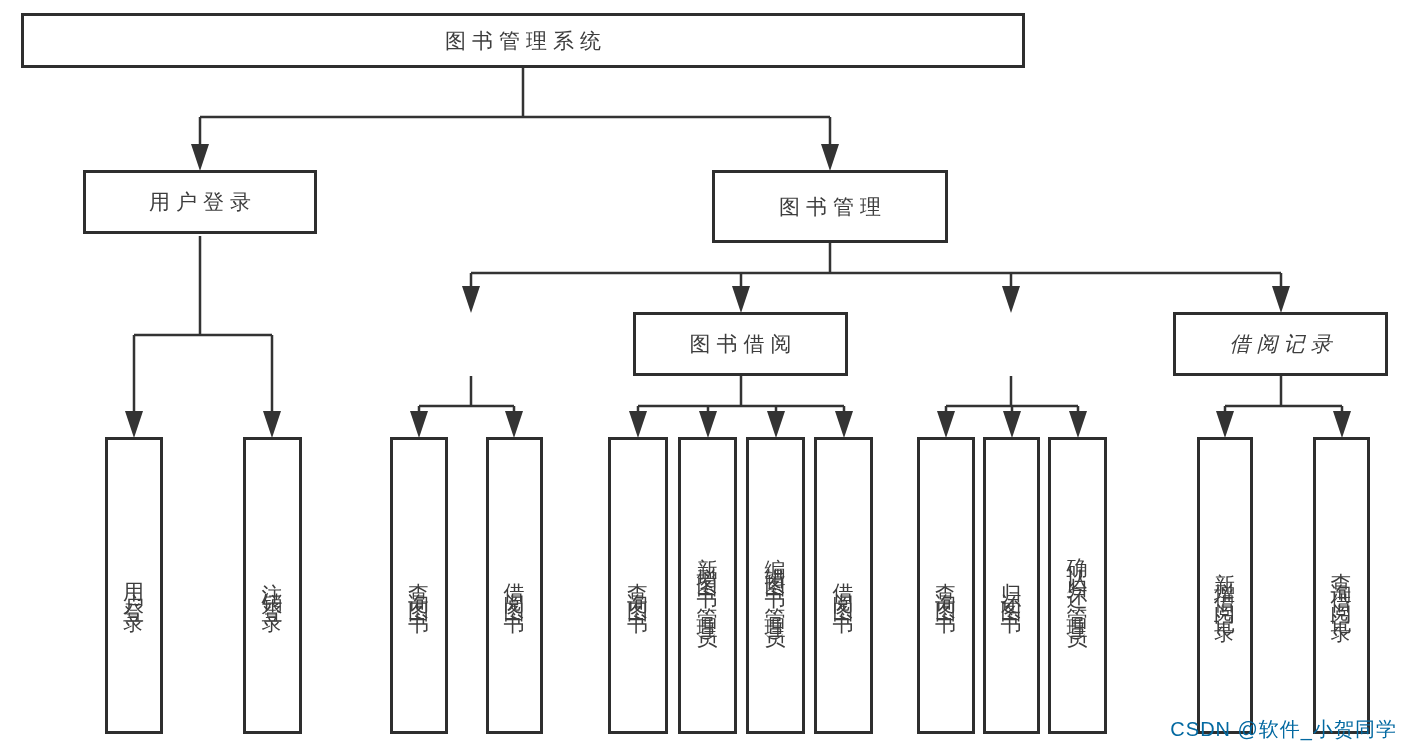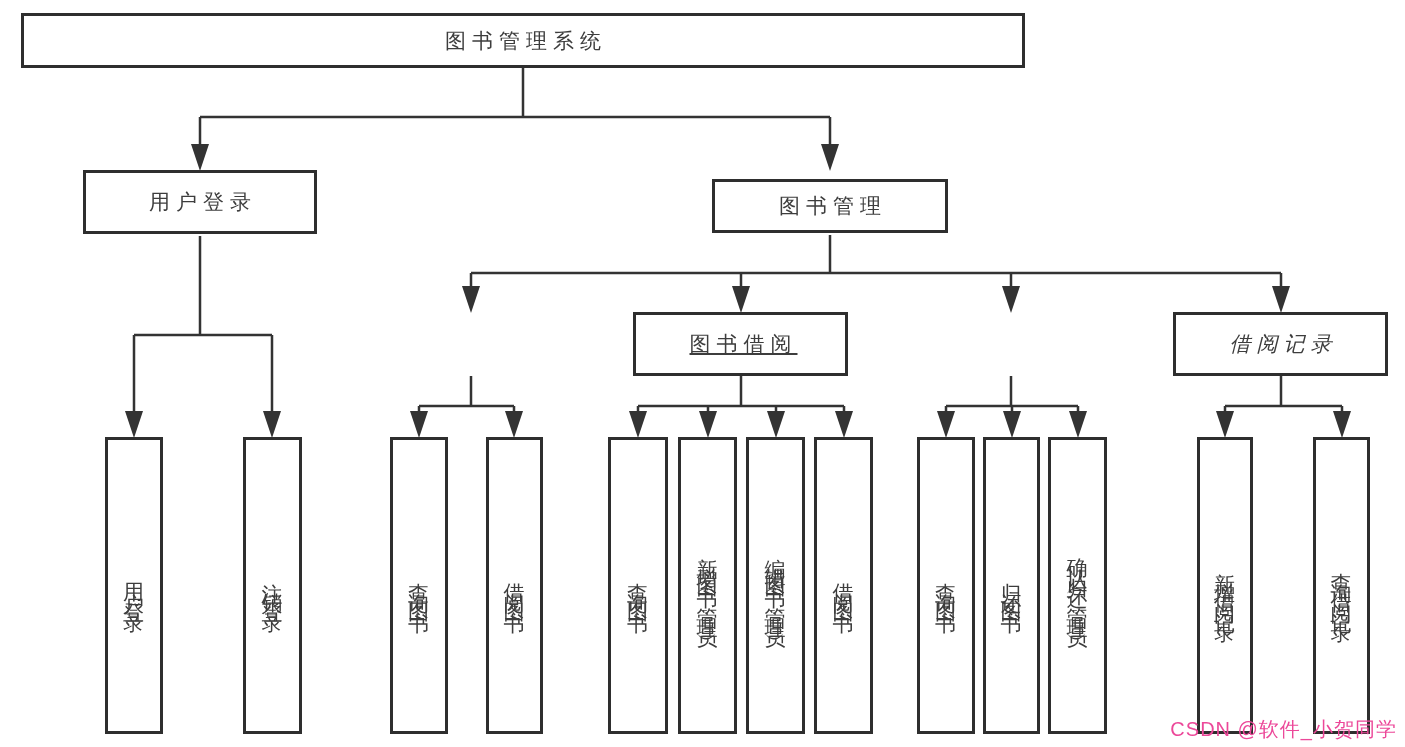--- a/index.html
+++ b/index.html
@@ -37,21 +37,21 @@
     letter-spacing: 10px;
     color: #3d3d3d;
     white-space: nowrap;
   }
   .watermark {
     position: absolute;
     right: 8px;
     bottom: 4px;
     font-size: 20px;
     letter-spacing: 1px;
-    color: #ec4899;
+    color: #0369a1;
     white-space: nowrap;
   }
 </style>
 </head>
 <body>
 
 <div class="canvas">
 
   <svg class="wires" width="1405" height="747" viewBox="0 0 1405 747" aria-hidden="true">
     <g stroke="#333333" stroke-width="2.5" fill="none">
@@ -93,25 +93,25 @@
     </g>
   </svg>
 
   <div class="box" style="left:21px; top:13px; width:1004px; height:55px;text-align:right;">
     <span class="hlabel">图书管理系统</span>
   </div>
 
   <div class="box" style="left:83px; top:170px; width:234px; height:64px;">
     <span class="hlabel">用户登录</span>
   </div>
-  <div class="box" style="left:712px; top:179px; width:236px; height:54px;">
+  <div class="box" style="left:712px; top:170px; width:236px; height:73px;">
     <span class="hlabel">图书管理</span>
   </div>
 
-  <div class="box" style="left:633px; top:312px; width:215px; height:64px;text-decoration:underline;">
+  <div class="box" style="left:633px; top:312px; width:215px; height:64px;">
     <span class="hlabel">图书借阅</span>
   </div>
   <div class="box" style="left:1173px; top:312px; width:215px; height:64px;font-style:italic;">
     <span class="hlabel">借阅记录</span>
   </div>
 
   <div class="box" style="left:105px; top:437px; width:58px; height:297px;">
     <span class="vlabel">用户登录</span>
   </div>
   <div class="box" style="left:243px; top:437px; width:59px; height:297px;">

